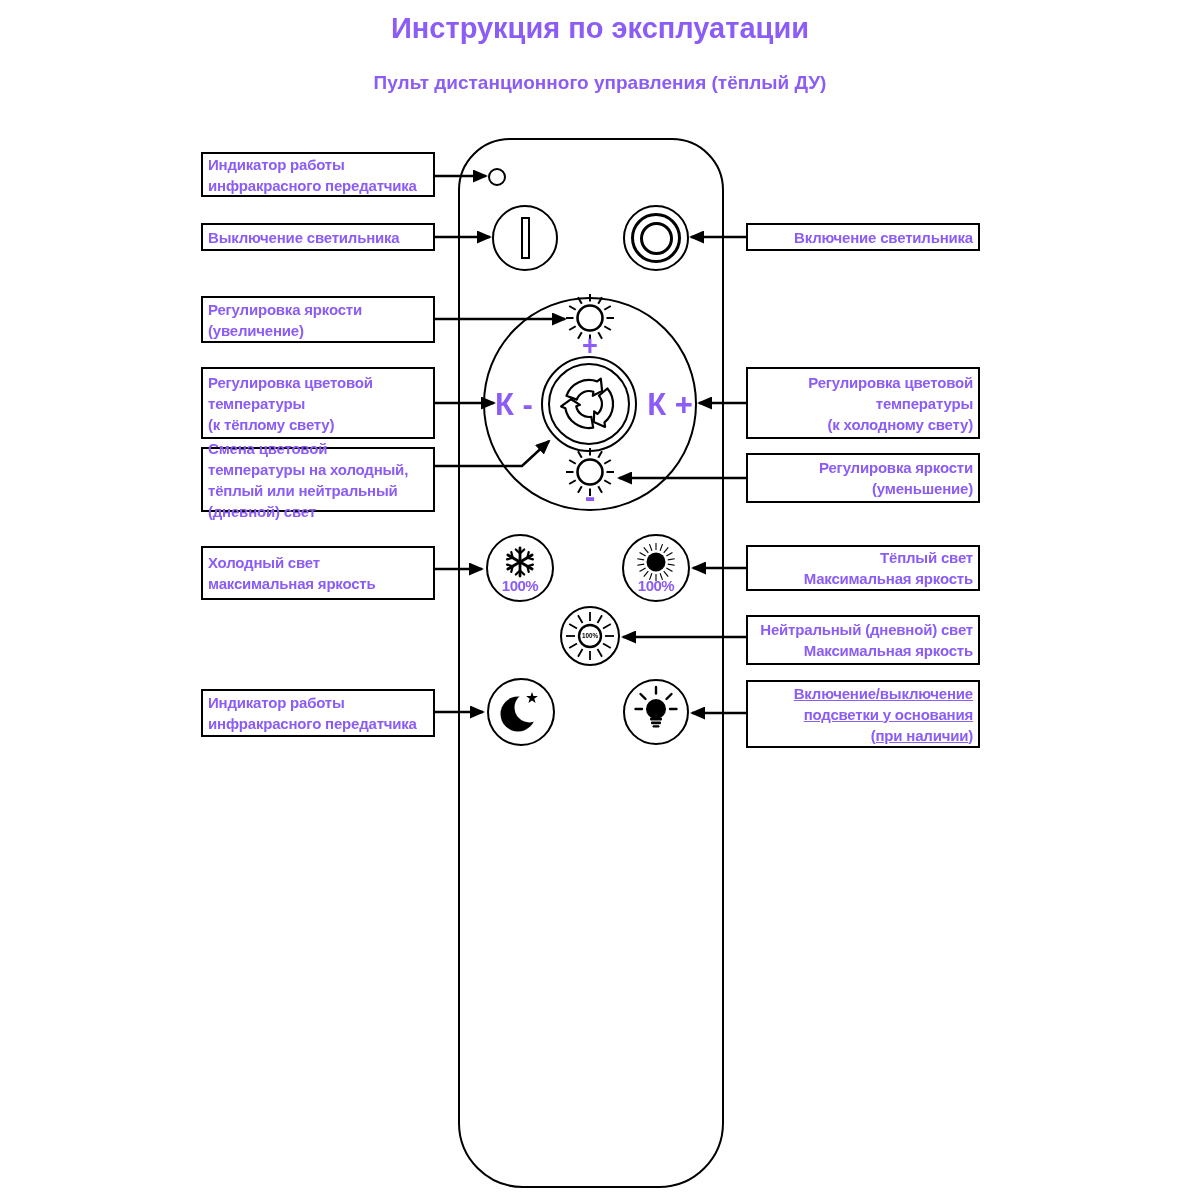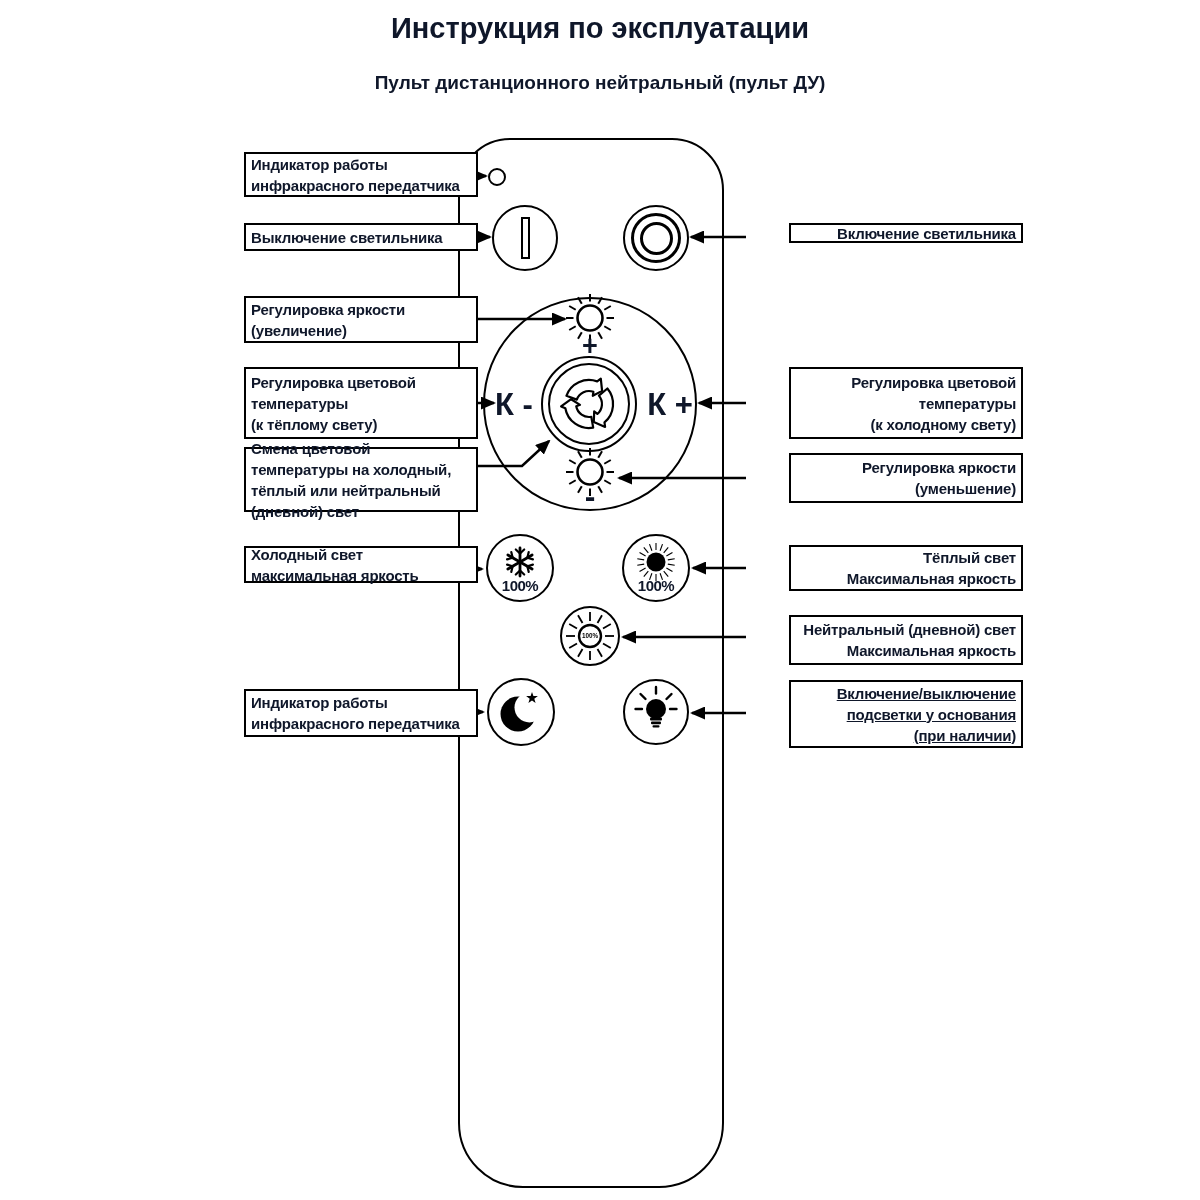--- a/index.html
+++ b/index.html
@@ -1,45 +1,45 @@
 <!DOCTYPE html>
 <html><head>
 <meta charset="utf-8">
 <style>
   html,body{margin:0;padding:0;background:#fff;}
   #page{position:relative;width:1200px;height:1200px;background:#fff;overflow:hidden;
-        font-family:"Liberation Sans",sans-serif;color:#0f172a;}
+        font-family:"Liberation Sans",sans-serif;color:#8b5cf6;}
   .title{position:absolute;left:0;top:12px;width:100%;text-align:center;
          font-size:29px;font-weight:bold;}
   .subtitle{position:absolute;left:0;top:72px;width:100%;text-align:center;
          font-size:19px;font-weight:bold;}
   .remote{position:absolute;left:458px;top:138px;width:266px;height:1050px;
           box-sizing:border-box;border:2.5px solid #000;
           border-radius:52px 52px 65px 65px;background:#fff;z-index:1;}
   .callout{position:absolute;width:234px;box-sizing:border-box;border:2px solid #000;
            background:#fff;display:flex;align-items:center;z-index:10;
            font-size:15px;line-height:21px;font-weight:bold;letter-spacing:-0.2px;
-           white-space:pre-line;padding:2px 5px;margin-left:43px;}
+           white-space:pre-line;padding:2px 5px;}
   .callout.right{justify-content:flex-end;text-align:right;}
   .btn{position:absolute;box-sizing:border-box;border:2.5px solid #000;border-radius:50%;
        background:#fff;display:flex;align-items:center;justify-content:center;z-index:3;}
   .col{flex-direction:column;}
   #connectors{position:absolute;left:0;top:0;z-index:6;pointer-events:none;}
   .diallabel{position:absolute;z-index:4;font-weight:bold;text-align:center;}
   .pct{font-size:15px;font-weight:bold;letter-spacing:-0.5px;line-height:15px;}
   .ring{box-sizing:border-box;border:2.5px solid #000;border-radius:50%;
         display:flex;align-items:center;justify-content:center;background:#fff;}
 </style>
 </head>
 <body>
 
 <div id="page">
 
   <div class="title">Инструкция по эксплуатации</div>
-  <div class="subtitle">Пульт дистанционного нейтральный (пульт ДУ)</div>
+  <div class="subtitle">Пульт дистанционного управления (тёплый ДУ)</div>
 
   <div class="remote"></div>
 
   <div class="btn" style="left:488px;top:168px;width:18px;height:18px;border-width:2.5px;"></div>
 
   <div class="btn" style="left:492px;top:205px;width:66px;height:66px;">
     <div style="width:9px;height:42px;border:2px solid #000;box-sizing:border-box;"></div>
   </div>
 
   <div class="btn" style="left:623px;top:205px;width:66px;height:66px;">
@@ -222,26 +222,26 @@
   <div class="callout" style="left:201px;top:223px;height:28px;text-align:right;">Выключение светильника</div>
   <div class="callout" style="left:201px;top:296px;height:47px;">Регулировка яркости
 (увеличение)</div>
   <div class="callout" style="left:201px;top:367px;height:72px;">Регулировка цветовой
 температуры
 (к тёплому свету)</div>
   <div class="callout" style="left:201px;top:447px;height:65px;">Смена цветовой
 температуры на холодный,
 тёплый или нейтральный
 (дневной) свет</div>
-  <div class="callout" style="left:201px;top:546px;height:37px;">Холодный свет
+  <div class="callout" style="left:201px;top:546px;height:54px;">Холодный свет
 максимальная яркость</div>
   <div class="callout" style="left:201px;top:689px;height:48px;">Индикатор работы
 инфракрасного передатчика</div>
 
-  <div class="callout right" style="left:746px;top:223px;height:20px;">Включение светильника</div>
+  <div class="callout right" style="left:746px;top:223px;height:28px;">Включение светильника</div>
   <div class="callout right" style="left:746px;top:367px;height:72px;">Регулировка цветовой
 температуры
 (к холодному свету)</div>
   <div class="callout right" style="left:746px;top:453px;height:50px;">Регулировка яркости
 (уменьшение)</div>
   <div class="callout right" style="left:746px;top:545px;height:46px;">Тёплый свет
 Максимальная яркость</div>
   <div class="callout right" style="left:746px;top:615px;height:50px;">Нейтральный (дневной) свет
 Максимальная яркость</div>
   <div class="callout right" style="left:746px;top:680px;height:68px;text-decoration:underline;">Включение/выключение

